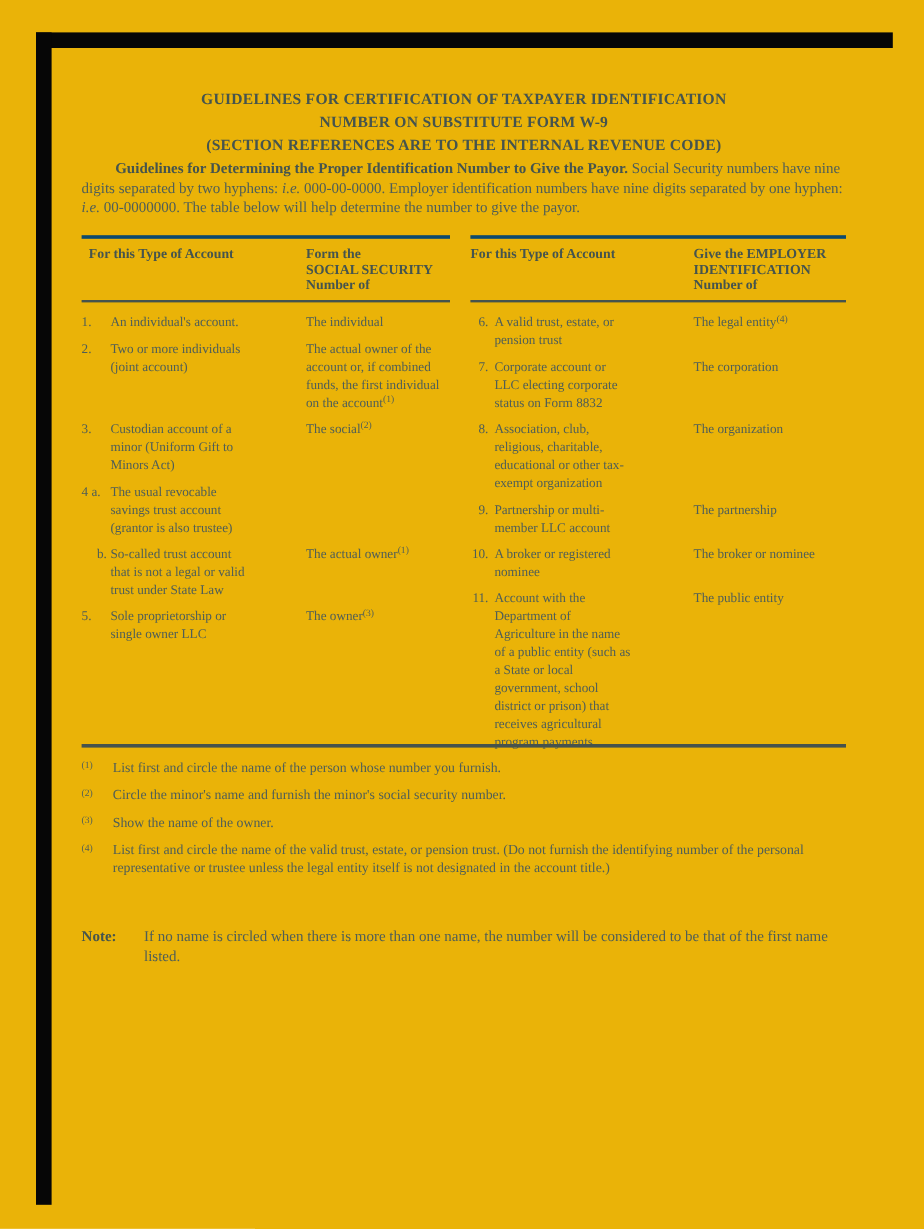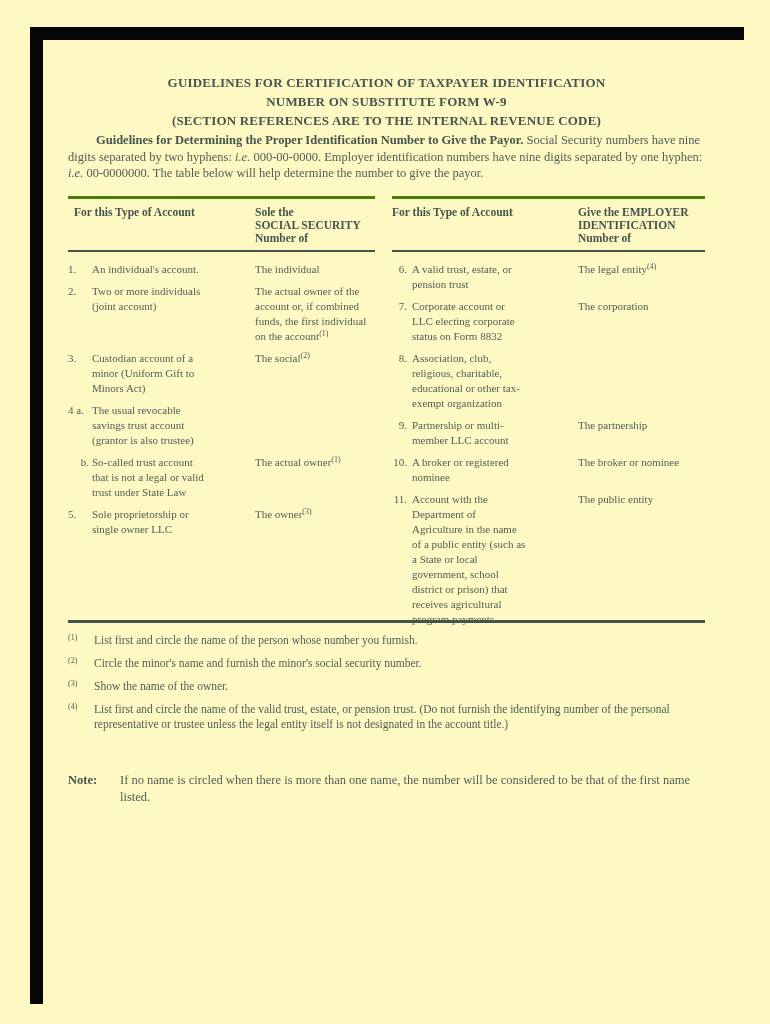--- a/index.html
+++ b/index.html
@@ -4,41 +4,41 @@
 <style>
   html, body { margin: 0; padding: 0; }
   body {
     width: 770px; height: 1024px;
     position: relative;
     background: #ffffff;
     font-family: "Liberation Serif", "DejaVu Serif", serif;
     color: #4f5e58;
     overflow: hidden;
   }
-  .page { position: absolute; inset: 0; background: #fef9c3; }
+  .page { position: absolute; inset: 0; background: #eab308; }
 
   
   .bar-top  { position: absolute; left: 30px; top: 27px; width: 714px; height: 13px; background: #060606; }
   .bar-left { position: absolute; left: 30px; top: 27px; width: 13px;  height: 977px; background: #060606; }
 
   .title {
     position: absolute; left: 68px; top: 73px; width: 637px;
     text-align: center; font-weight: 700; font-size: 13px; line-height: 19px;
     color: #45544e; letter-spacing: 0.2px;
   }
 
   .intro {
     position: absolute; left: 68px; top: 132px; width: 640px;
     font-size: 12.5px; line-height: 16.5px; text-indent: 28px; margin: 0;
   }
   .intro b { color: #45544e; }
 
   .table {
     position: absolute; top: 196px;
-    border-top: 3px solid #4d7c0f;
+    border-top: 3px solid #0c4a6e;
     font-size: 11px; line-height: 15px;
   }
   .table-left  { left: 68px;  width: 307px; }
   .table-right { left: 392px; width: 313px; }
 
   .thead {
     display: grid;
     border-bottom: 2px solid #46534d;
     padding: 7px 0 5px;
     font-weight: 700; color: #45544e;
@@ -91,21 +91,21 @@
     <div>NUMBER ON SUBSTITUTE FORM W-9</div>
     <div>(SECTION REFERENCES ARE TO THE INTERNAL REVENUE CODE)</div>
   </div>
 
   <p class="intro"><b>Guidelines for Determining the Proper Identification Number to Give the Payor.</b><span> Social Security numbers have nine digits separated by two hyphens: </span><i>i.e.</i><span> 000-00-0000. Employer identification numbers have nine digits separated by one hyphen: </span><i>i.e.</i><span> 00-0000000. The table below will help determine the number to give the payor.</span></p>
 
   <div class="table table-left">
     <div class="thead">
       <div class="th1">For this Type of Account</div>
       <div class="th2">
-        <div>Sole the</div>
+        <div>Form the</div>
         <div>SOCIAL SECURITY</div>
         <div>Number of</div>
       </div>
     </div>
     <div class="tbody">
       <div class="trow">
         <span class="tnum">1.</span>
         <span class="tacct">An individual's account.</span>
         <span class="tgive"><span>The individual</span><sup></sup></span>
       </div>
@@ -152,20 +152,21 @@
         <span class="tgive"><span>The legal entity</span><sup>(4)</sup></span>
       </div>
       <div class="trow">
         <span class="tnum">7.</span>
         <span class="tacct">Corporate account or LLC electing corporate status on Form 8832</span>
         <span class="tgive"><span>The corporation</span><sup></sup></span>
       </div>
       <div class="trow">
         <span class="tnum">8.</span>
         <span class="tacct">Association, club, religious, charitable, educational or other tax-exempt organization</span>
+        <span class="tgive"><span>The organization</span><sup></sup></span>
       </div>
       <div class="trow">
         <span class="tnum">9.</span>
         <span class="tacct">Partnership or multi-member LLC account</span>
         <span class="tgive"><span>The partnership</span><sup></sup></span>
       </div>
       <div class="trow">
         <span class="tnum">10.</span>
         <span class="tacct">A broker or registered nominee</span>
         <span class="tgive"><span>The broker or nominee</span><sup></sup></span>

